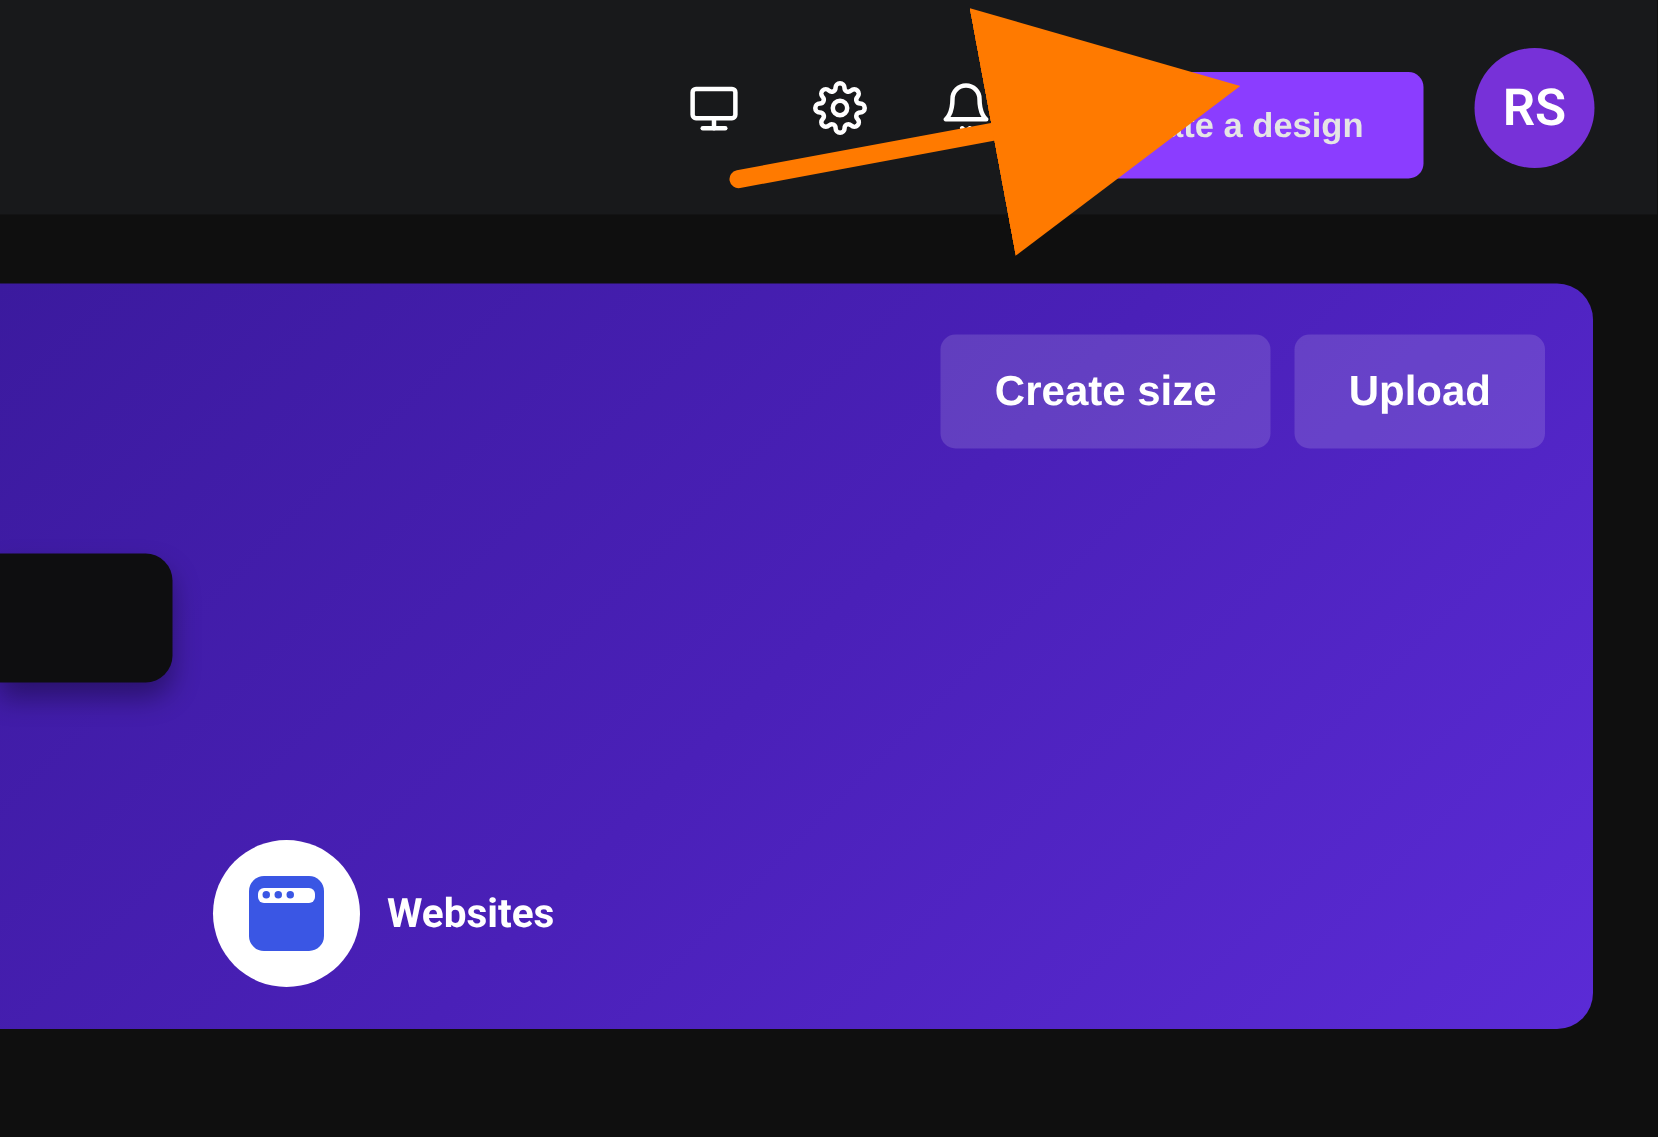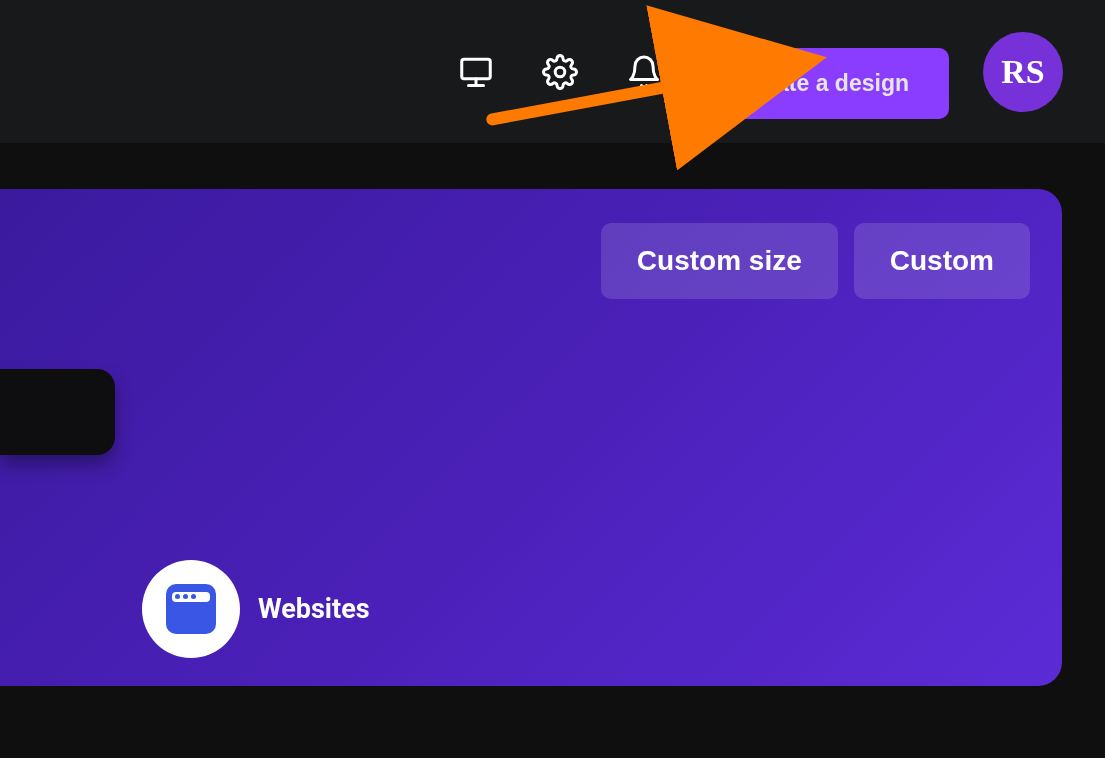--- a/index.html
+++ b/index.html
@@ -51,21 +51,20 @@
     height: 80px;
     border-radius: 50%;
     background: #7731d8;
     color: #ffffff;
     font-size: 34px;
     font-weight: 600;
     display: flex;
     align-items: center;
     justify-content: center;
     cursor: pointer;
-    font-family: Liberation Serif, serif;
   }
 
   
   .panel-wrap {
     padding-top: 46px;
   }
   .panel {
     position: relative;
     width: 1062px;
     height: 497px;
@@ -201,22 +200,22 @@
 
   <button class="create-btn">Create a design</button>
 
   <div class="avatar">RS</div>
 </div>
 
 <div class="panel-wrap">
   <div class="panel">
 
     <div class="panel-btns">
-      <button class="panel-btn">Custom size</button>
-      <button class="panel-btn">Custom</button>
+      <button class="panel-btn">Create size</button>
+      <button class="panel-btn">Upload</button>
     </div>
 
     <div class="search-stub"></div>
 
     <div class="cat-row">
 
       <div class="cat partial">
         
         
       </div>

